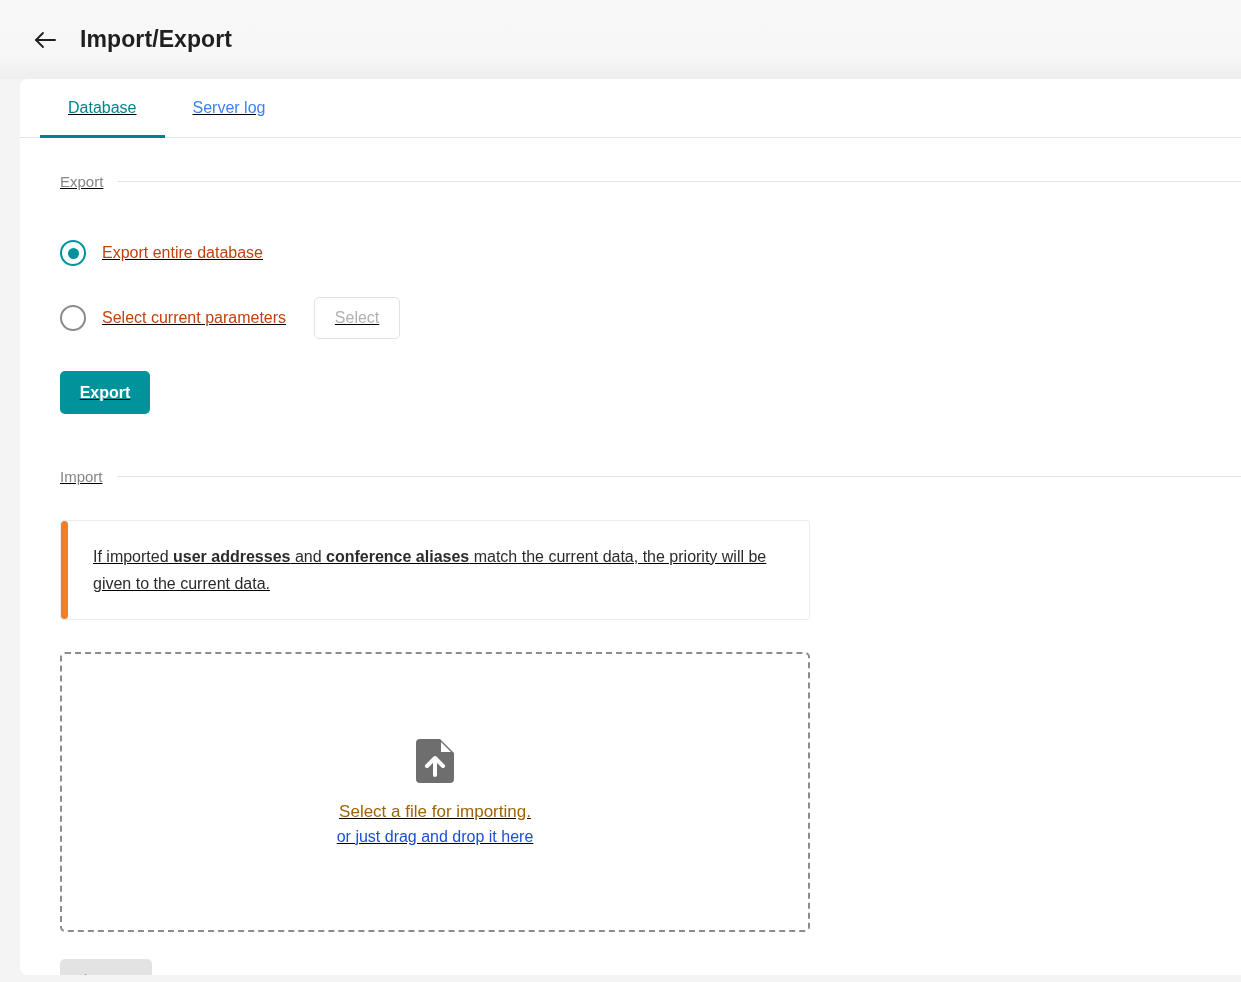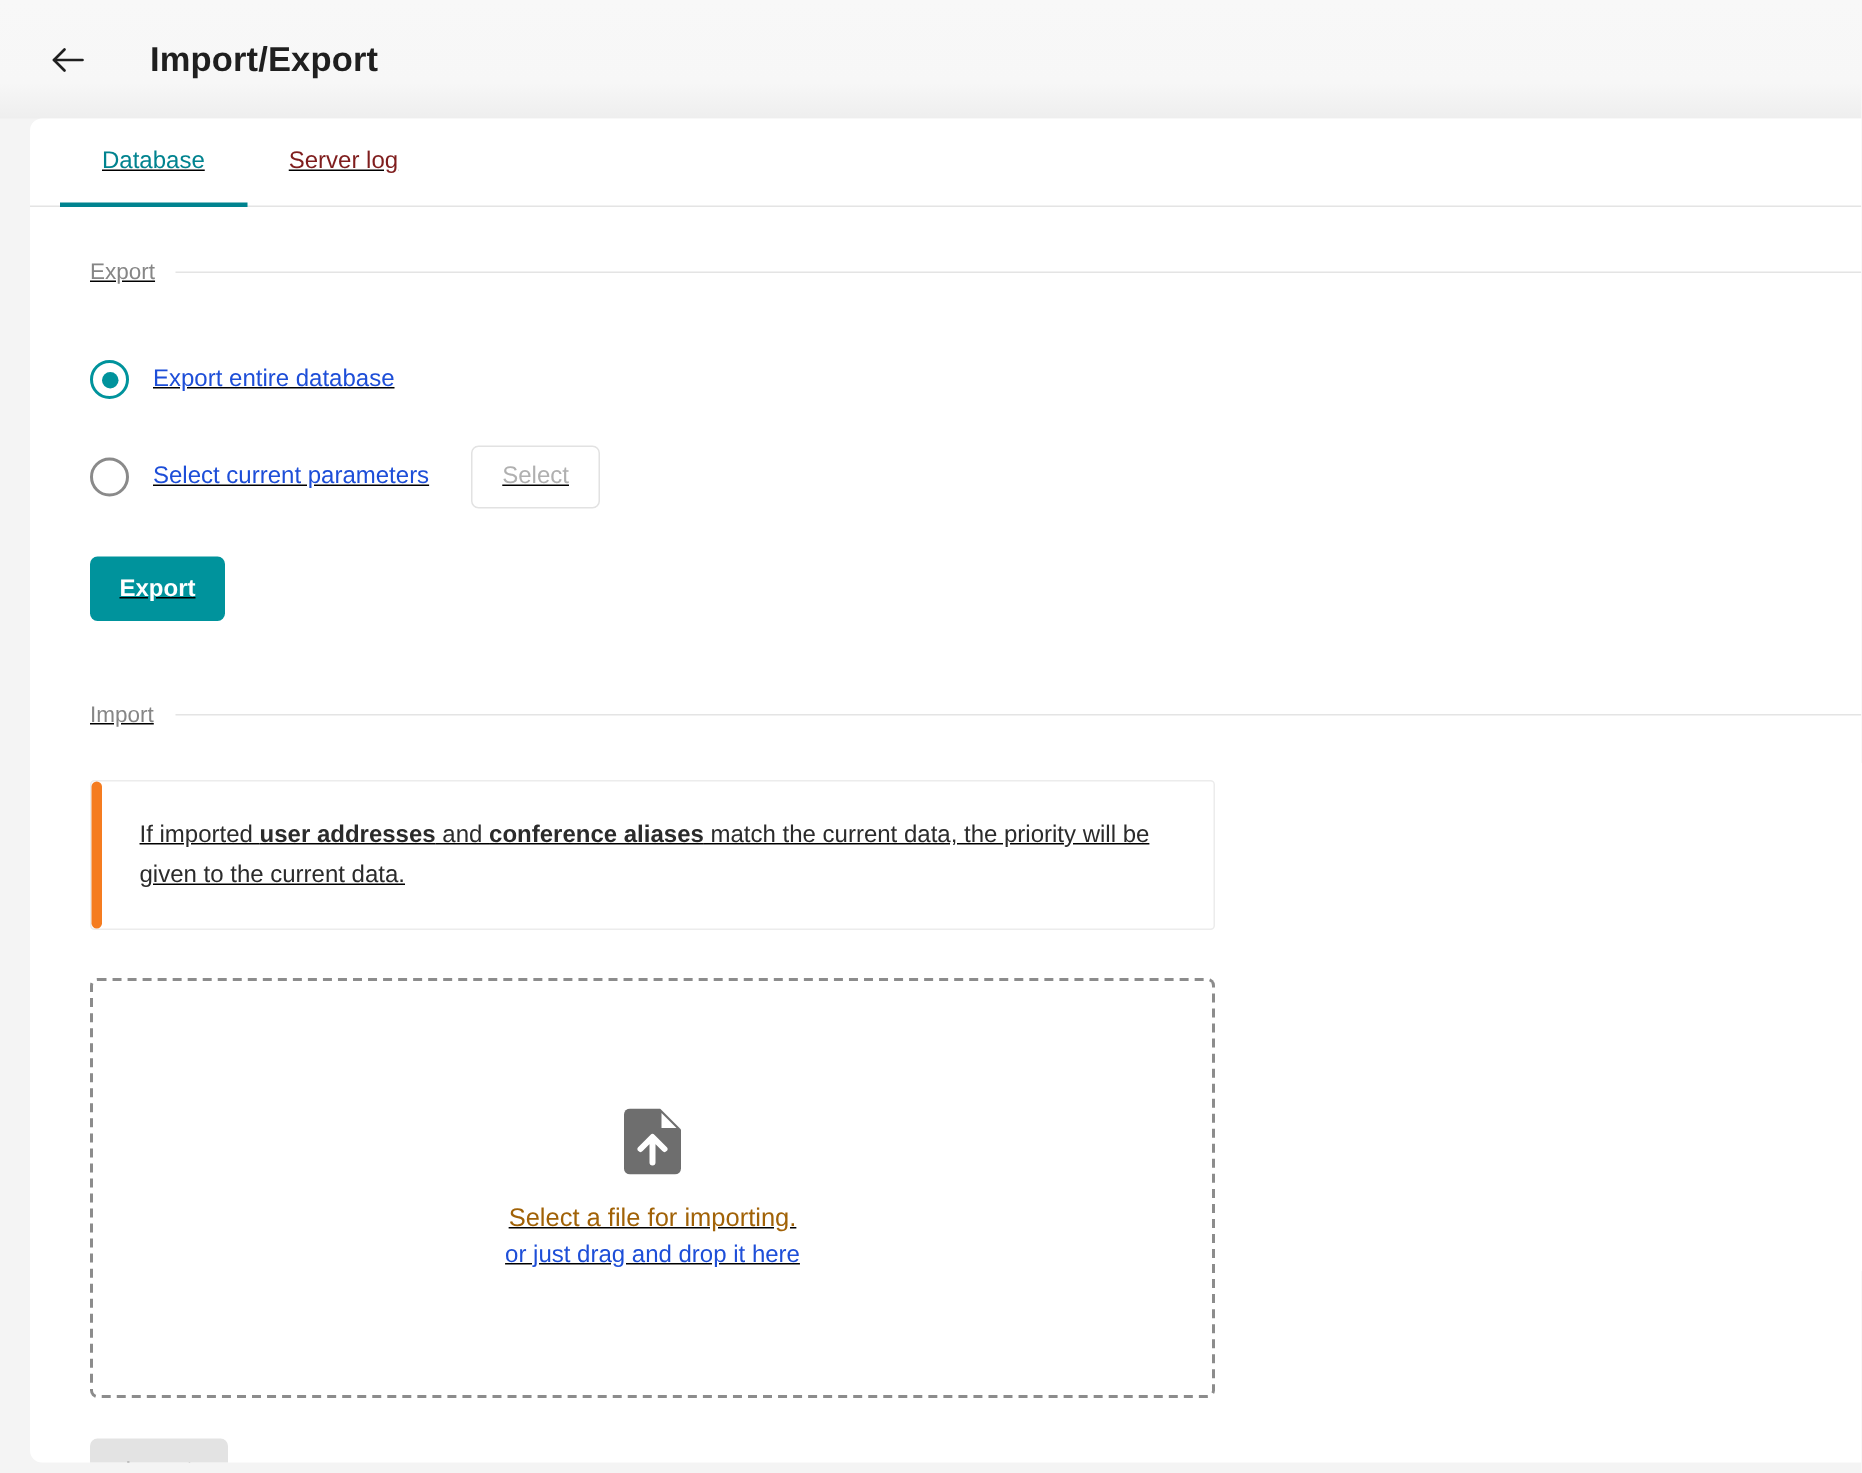--- a/index.html
+++ b/index.html
@@ -27,21 +27,20 @@
     position: absolute;
     left: 0;
     top: 0;
     width: 1241px;
     height: 79px;
     background: linear-gradient(180deg, #f8f8f8 0%, #f7f7f7 70%, #eeeeee 100%);
     display: flex;
     align-items: center;
     box-sizing: border-box;
     padding-left: 28px;
-    gap: 20px;
   }
   .back-btn {
     width: 34px;
     height: 34px;
     display: flex;
     align-items: center;
     justify-content: center;
     cursor: pointer;
     background: transparent;
     border: none;
@@ -78,21 +77,21 @@
     align-items: stretch;
     padding-left: 20px;
     box-sizing: border-box;
   }
   .tab {
     display: flex;
     align-items: center;
     justify-content: center;
     padding: 0 28px;
     font-size: 16px;
-    color: #7f1d1d;
+    color: #3b82f6;
     cursor: pointer;
     position: relative;
     background: transparent;
     border: none;
     font-family: inherit;
   }
   .tab.active {
     color: #00838f;
     font-weight: 500;
   }
@@ -156,21 +155,21 @@
   .radio.checked::after {
     content: "";
     width: 11px;
     height: 11px;
     border-radius: 50%;
     background: #00939c;
   }
   .radio-label {
     margin-left: 16px;
     font-size: 16px;
-    color: #1d4ed8;
+    color: #c2410c;
   }
 
   .select-btn {
     margin-left: 28px;
     width: 86px;
     height: 42px;
     border: 1px solid #e2e2e2;
     border-radius: 5px;
     background: #ffffff;
     color: #b0b0b0;

